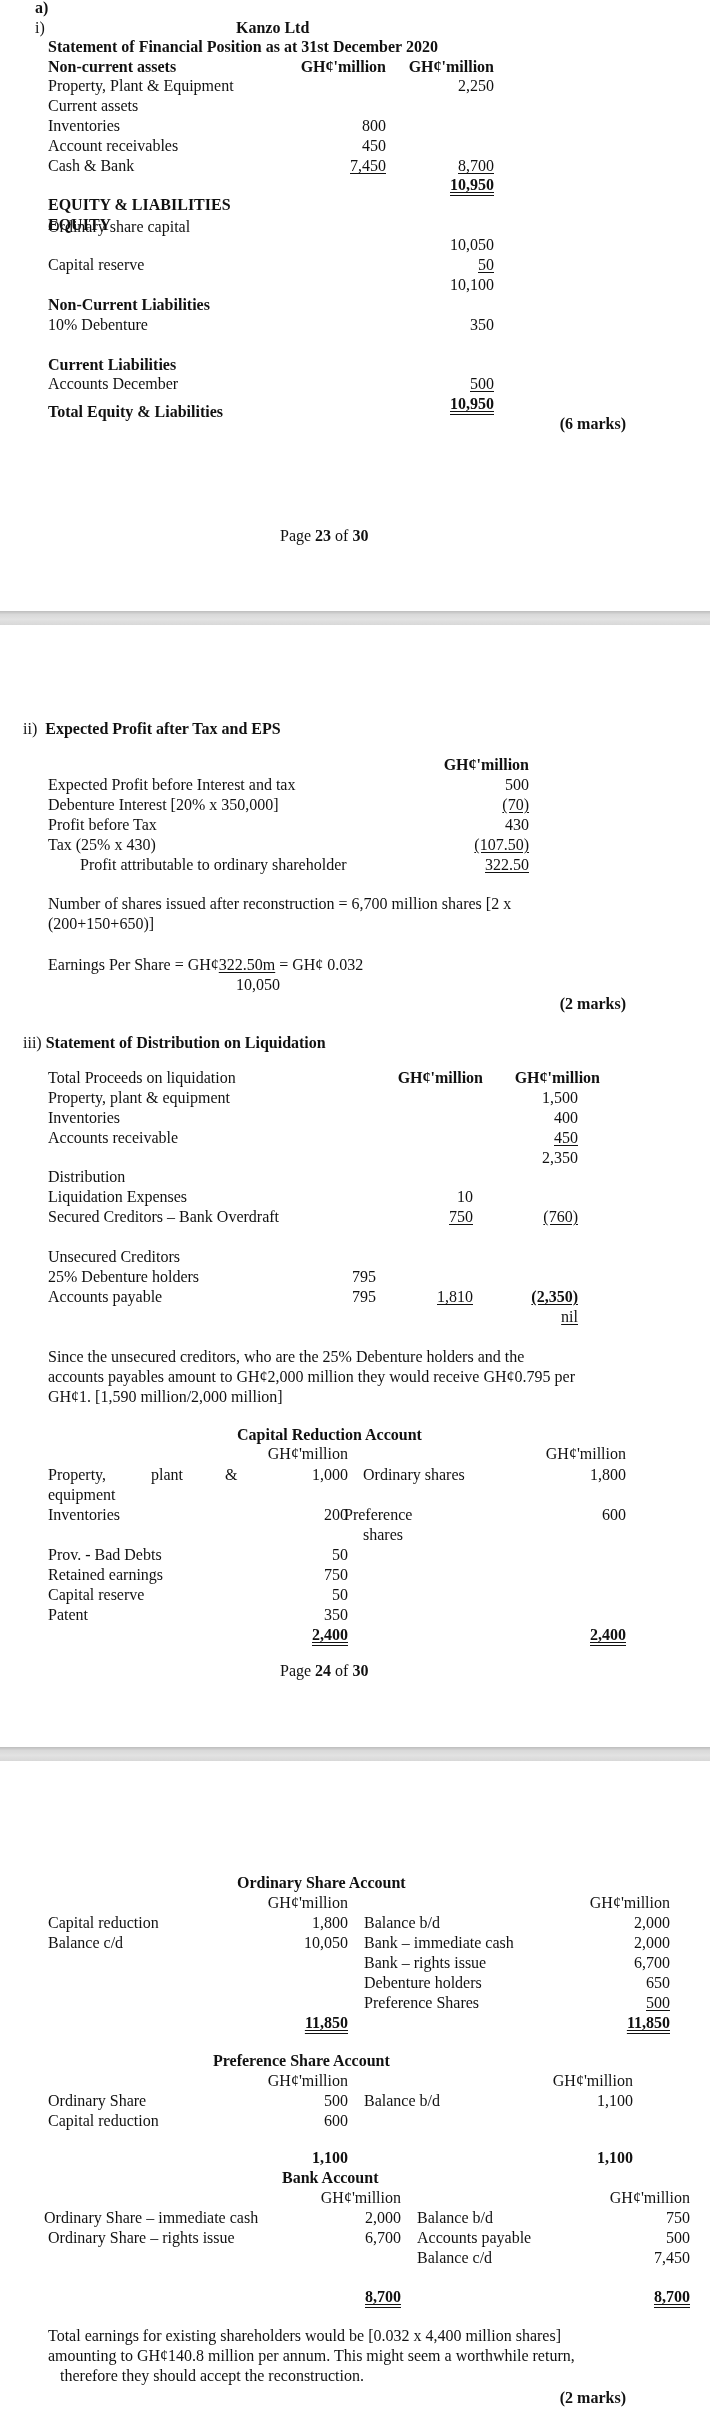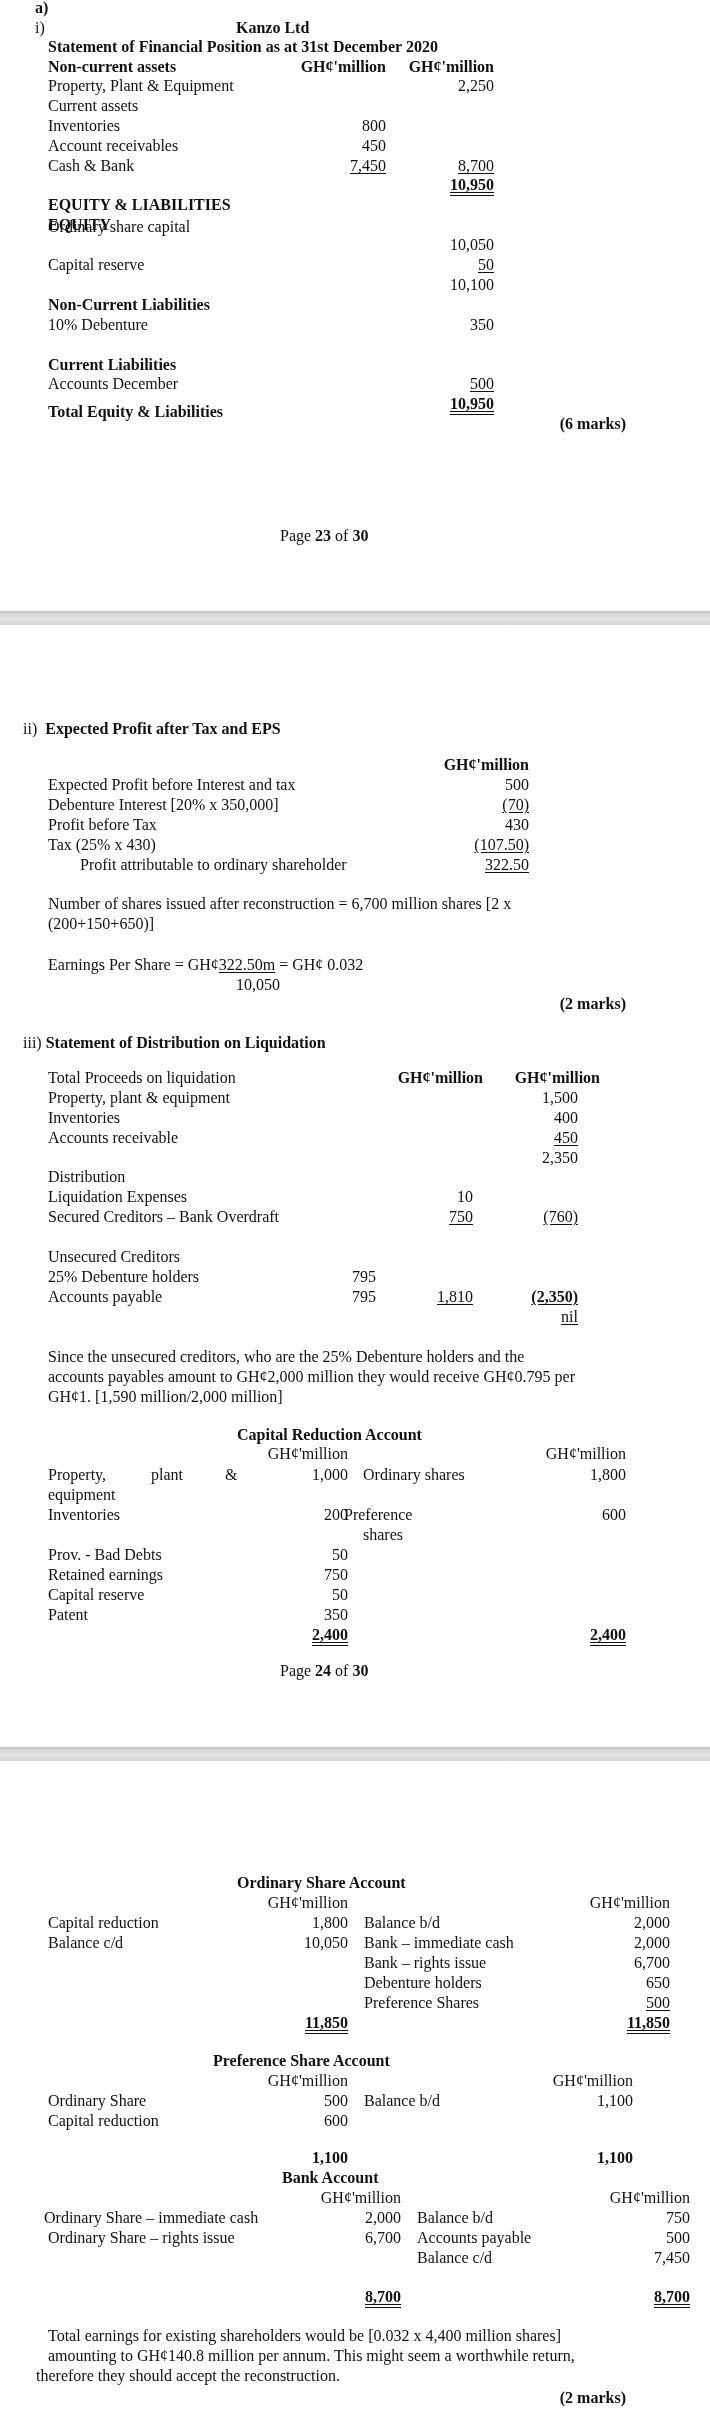--- a/index.html
+++ b/index.html
@@ -235,15 +235,15 @@
   <div class="t" style="left:417px; top:2248px;">Balance c/d</div>
   <div class="t r" style="right:20px; top:2248px;">7,450</div>
 
   <div class="t r b du" style="right:309px; top:2287px;">8,700</div>
   <div class="t r b du" style="right:20px; top:2287px;">8,700</div>
 </div>
 
 <div>
   <div class="t" style="left:48px; top:2326px;">Total earnings for existing shareholders would be [0.032 x 4,400 million shares]</div>
   <div class="t" style="left:48px; top:2346px;">amounting to GH¢140.8 million per annum.  This might seem a worthwhile return,</div>
-  <div class="t" style="left:36px; top:2366px;text-align:right;">therefore they should accept the reconstruction.</div>
+  <div class="t" style="left:60px; top:2366px;text-align:right;">therefore they should accept the reconstruction.</div>
   <div class="t b r" style="right:84px; top:2388px;">(2 marks)</div>
 </div>
 
 </body></html>

